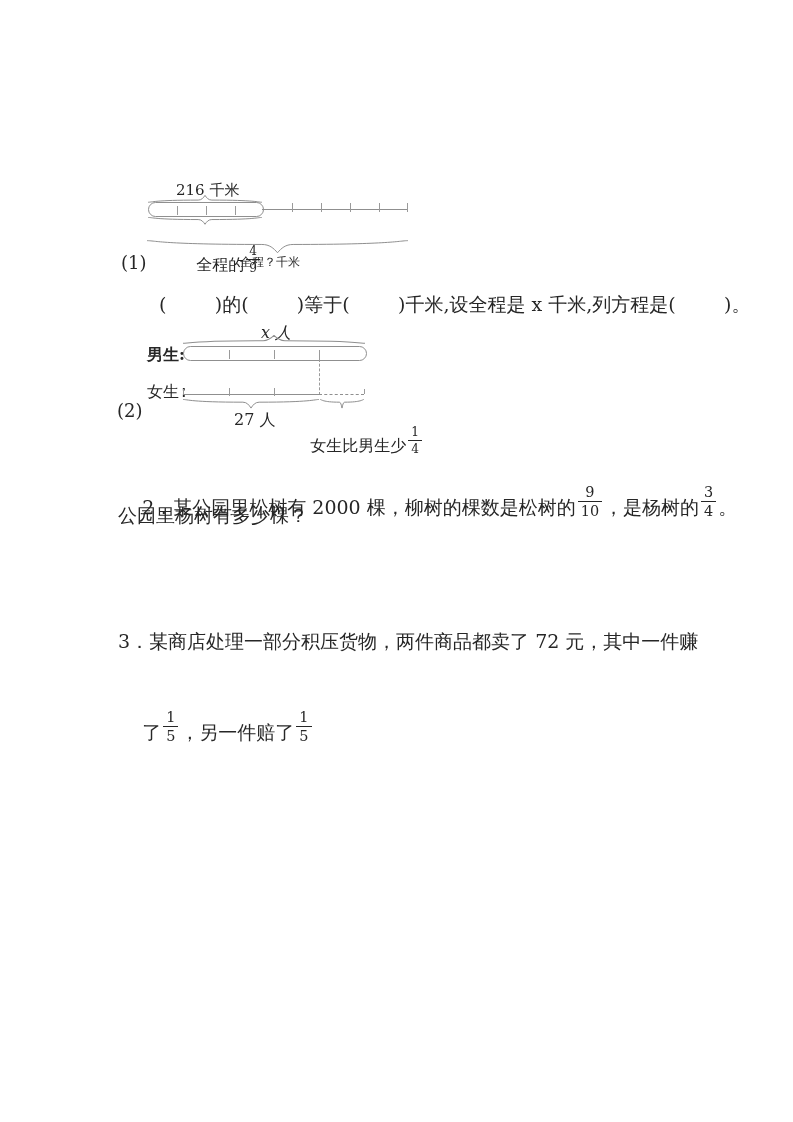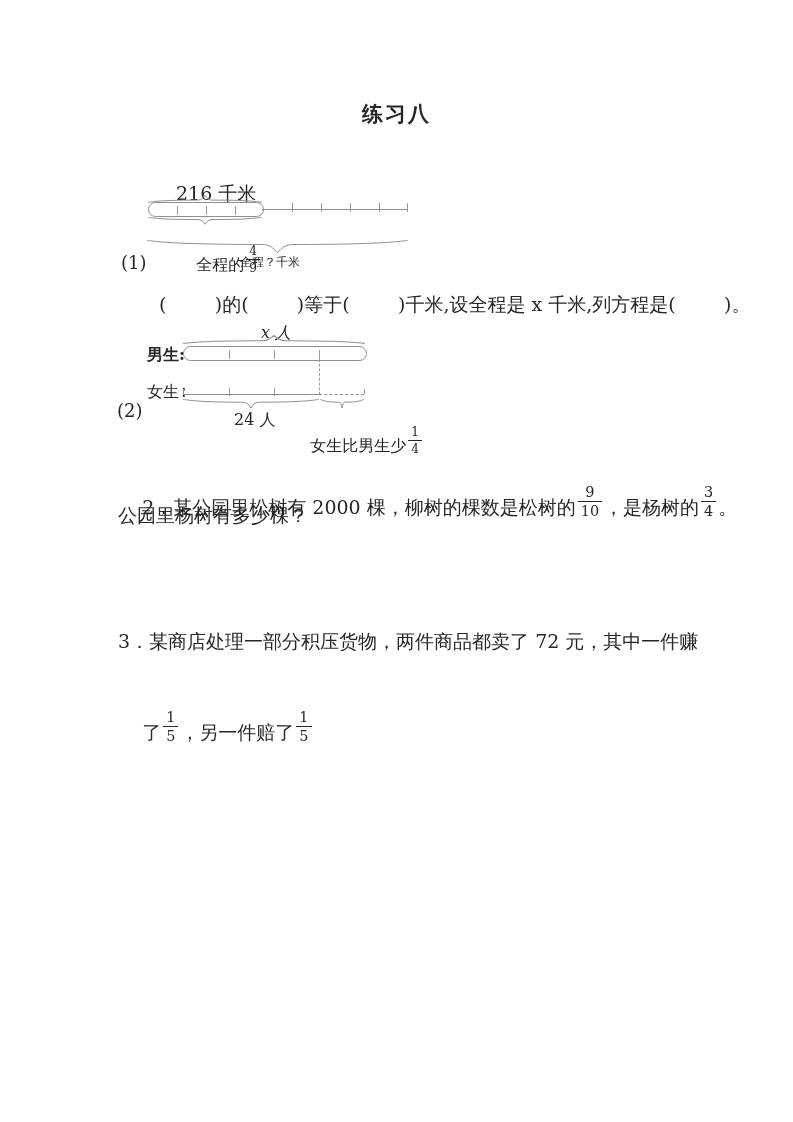--- a/index.html
+++ b/index.html
@@ -8,21 +8,21 @@
     width:793px;height:1122px;
     background:#ffffff;
     font-family:"DejaVu Serif","Liberation Serif",serif;
     color:#262626;
     overflow:hidden;
   }
   .abs{position:absolute;white-space:pre;}
   .title{font-size:21px;font-weight:bold;letter-spacing:2px;}
   .body-text{font-size:19px;line-height:1.45;}
   .diagram-text{font-size:16px;}
-  .small-text{font-size:19px;}
+  .small-text{font-size:15px;}
   .index-text{font-size:18px;}
 
   
   .frac{display:inline-block;text-align:center;line-height:1;font-size:0.76em;vertical-align:-0.18em;margin:0 2px;}
   .frac .fnum{display:block;border-bottom:1px solid #262626;padding:0 3px 2px 3px;}
   .frac .fden{display:block;padding:2px 3px 0 3px;}
 
   
   .capsule{position:absolute;border:1px solid #8f8f8f;border-radius:8px;background:transparent;}
   .hline{position:absolute;border-top:1px solid #8f8f8f;}
@@ -31,21 +31,20 @@
   .vdash{position:absolute;width:0;border-left:1px dashed #9a9a9a;}
   .brace{position:absolute;}
   .brace svg{display:block;width:100%;height:100%;}
   .brace path{fill:none;stroke:#8f8f8f;stroke-width:1;vector-effect:non-scaling-stroke;}
 </style>
 </head>
 <body>
 
 <div class="page">
 
-  <div class="abs title" style="left:0;top:100px;width:793px;text-align:center;">练习八</div>
 
 
   <div class="abs small-text" style="left:176px;top:181px;">216 千米</div>
 
   <div class="brace" style="left:148px;top:195px;width:114px;height:8px;">
     <svg viewBox="0 0 100 11" preserveAspectRatio="none">
         <path d="M0,10 C3,10 6,7 44,7 C47,7 48.5,4 50,0.5 C51.5,4 53,7 56,7 C94,7 97,10 100,10"></path>
       </svg>
   </div>
 
@@ -113,21 +112,21 @@
         <path d="M0,0.5 C3,0.5 6,3.5 44,3.5 C47,3.5 48.5,6.5 50,10 C51.5,6.5 53,3.5 56,3.5 C94,3.5 97,0.5 100,0.5"></path>
       </svg>
   </div>
 
   <div class="brace" style="left:320px;top:399px;width:44px;height:10px;">
     <svg viewBox="0 0 100 11" preserveAspectRatio="none">
         <path d="M0,0.5 C3,0.5 6,3.5 44,3.5 C47,3.5 48.5,6.5 50,10 C51.5,6.5 53,3.5 56,3.5 C94,3.5 97,0.5 100,0.5"></path>
       </svg>
   </div>
 
-  <div class="abs diagram-text" style="left:234px;top:410px;">24 人</div>
+  <div class="abs diagram-text" style="left:234px;top:410px;">27 人</div>
 
   <div class="abs diagram-text" style="left:290px;top:407px;">
     <span>女生比男生少</span><span class="frac"><span class="fnum">1</span><span class="fden">4</span></span>
   </div>
 
   <div class="abs index-text" style="left:117px;top:400px;">(2)</div>
 
   <div class="abs body-text" style="left:118px;top:457px;">
     <span>2．某公园里松树有 2000 棵，柳树的棵数是松树的</span><span class="frac"><span class="fnum">9</span><span class="fden">10</span></span><span>，是杨树的</span><span class="frac"><span class="fnum">3</span><span class="fden">4</span></span><span>。</span>
   </div>

